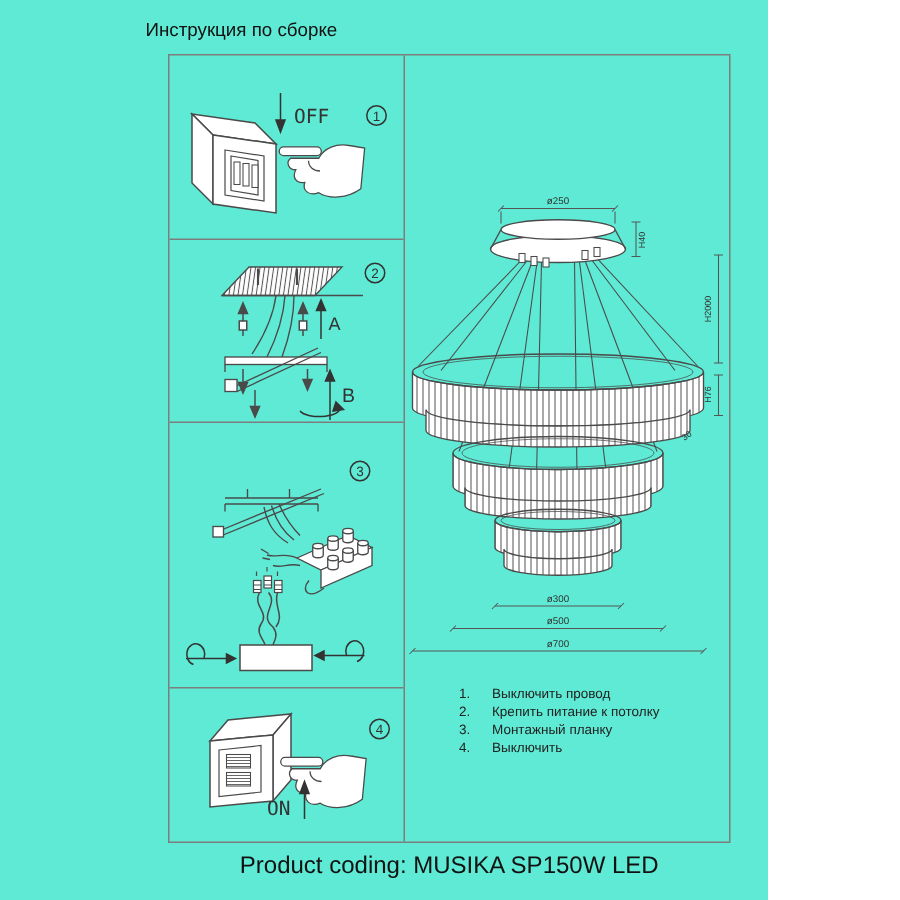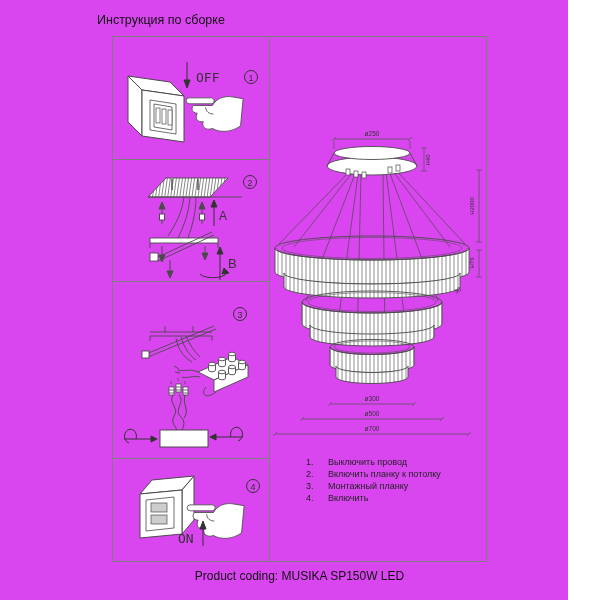--- a/index.html
+++ b/index.html
@@ -1,28 +1,28 @@
 <!DOCTYPE html>
 <html><head>
 <meta charset="utf-8">
 <style>
   html,body{margin:0;padding:0;background:#fff;}
-  .page{position:relative;width:568px;height:600px;background:#d946ef;
+  .page{position:relative;width:512px;height:600px;background:#5eead4;
         font-family:"Liberation Sans", sans-serif;overflow:hidden;}
   .title{position:absolute;left:97px;top:13px;font-size:12.5px;color:#111;}
   .frame{position:absolute;left:112px;top:36px;width:375px;height:526px;
          border:1px solid #7d7d7d;box-sizing:border-box;}
   .vdiv{position:absolute;left:156px;top:0;width:1px;height:100%;background:#7d7d7d;}
   .hdiv{position:absolute;left:0;width:156px;height:1px;background:#7d7d7d;}
   svg.cell{position:absolute;}
   .notes{position:absolute;left:306px;top:456px;font-size:9px;color:#222;}
   .note-row{display:flex;height:12px;line-height:12px;}
   .note-num{width:22px;}
   .footer{position:absolute;left:112px;top:569px;width:375px;text-align:center;
-          font-size:12px;color:#111;}
+          font-size:16px;color:#111;}
   text{fill:#333;}
 </style>
 </head>
 <body>
 
 <div class="page">
 
   <div class="title">Инструкция по сборке</div>
 
   <div class="frame">
@@ -335,27 +335,27 @@
     </g>
   </svg>
 
   <div class="notes">
     <div class="note-row">
       <span class="note-num">1.</span>
       <span>Выключить провод</span>
     </div>
     <div class="note-row">
       <span class="note-num">2.</span>
-      <span>Включить планку к потолку</span>
+      <span>Крепить питание к потолку</span>
     </div>
     <div class="note-row">
       <span class="note-num">3.</span>
       <span>Монтажный планку</span>
     </div>
     <div class="note-row">
       <span class="note-num">4.</span>
-      <span>Включить</span>
+      <span>Выключить</span>
     </div>
   </div>
 
   <div class="footer">Product coding: MUSIKA SP150W LED</div>
 
 </div>
 
 </body></html>

